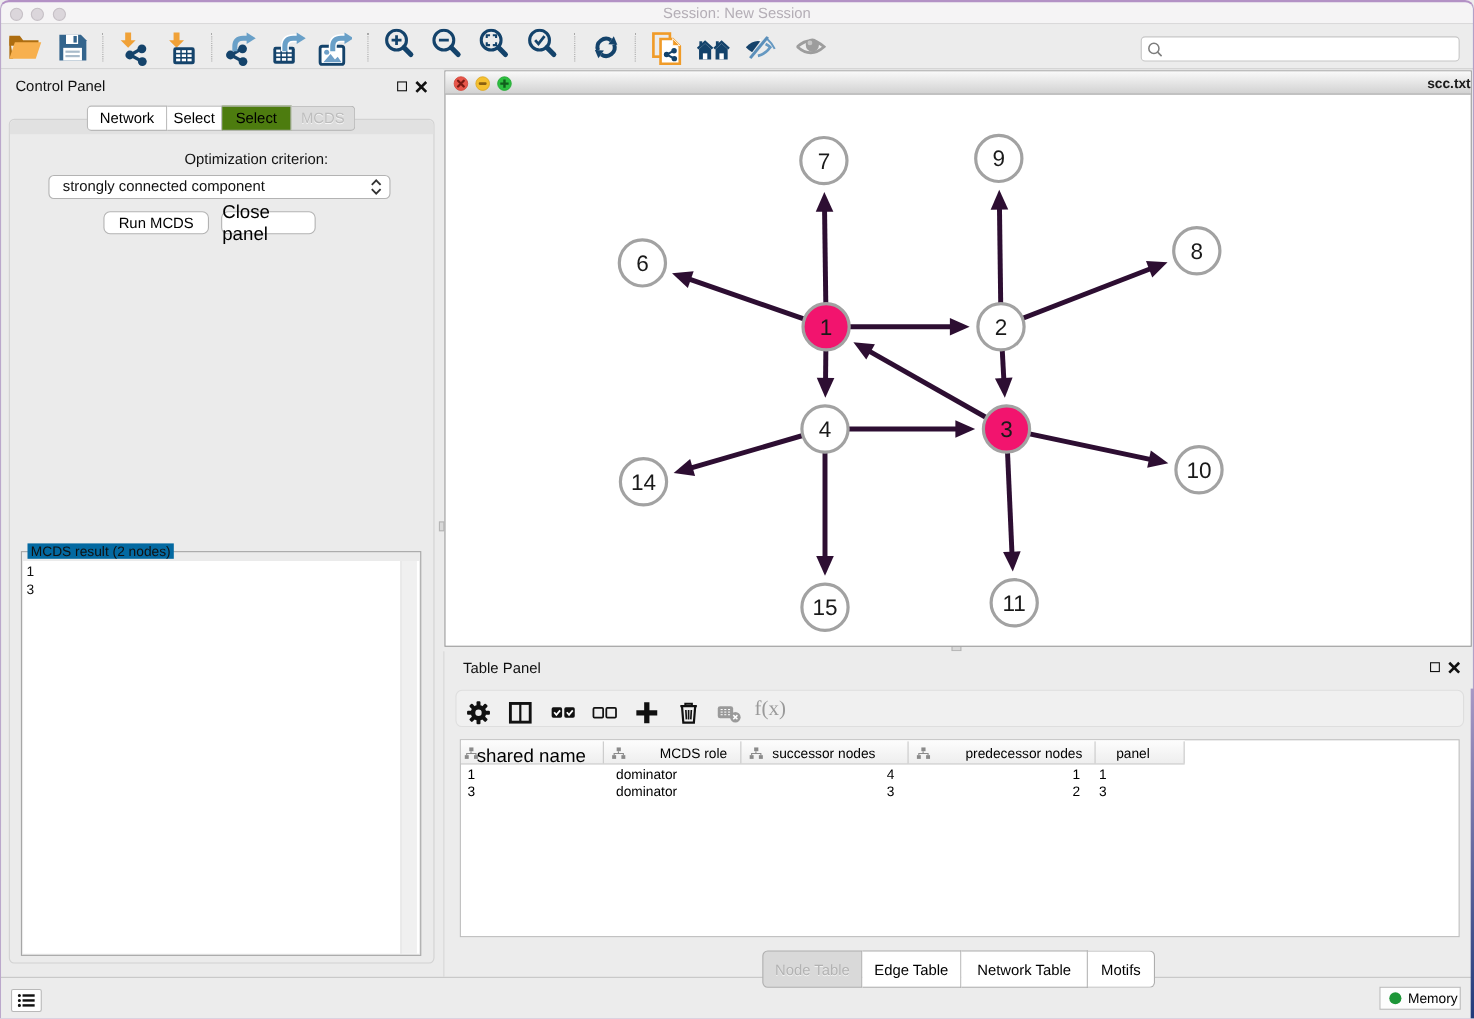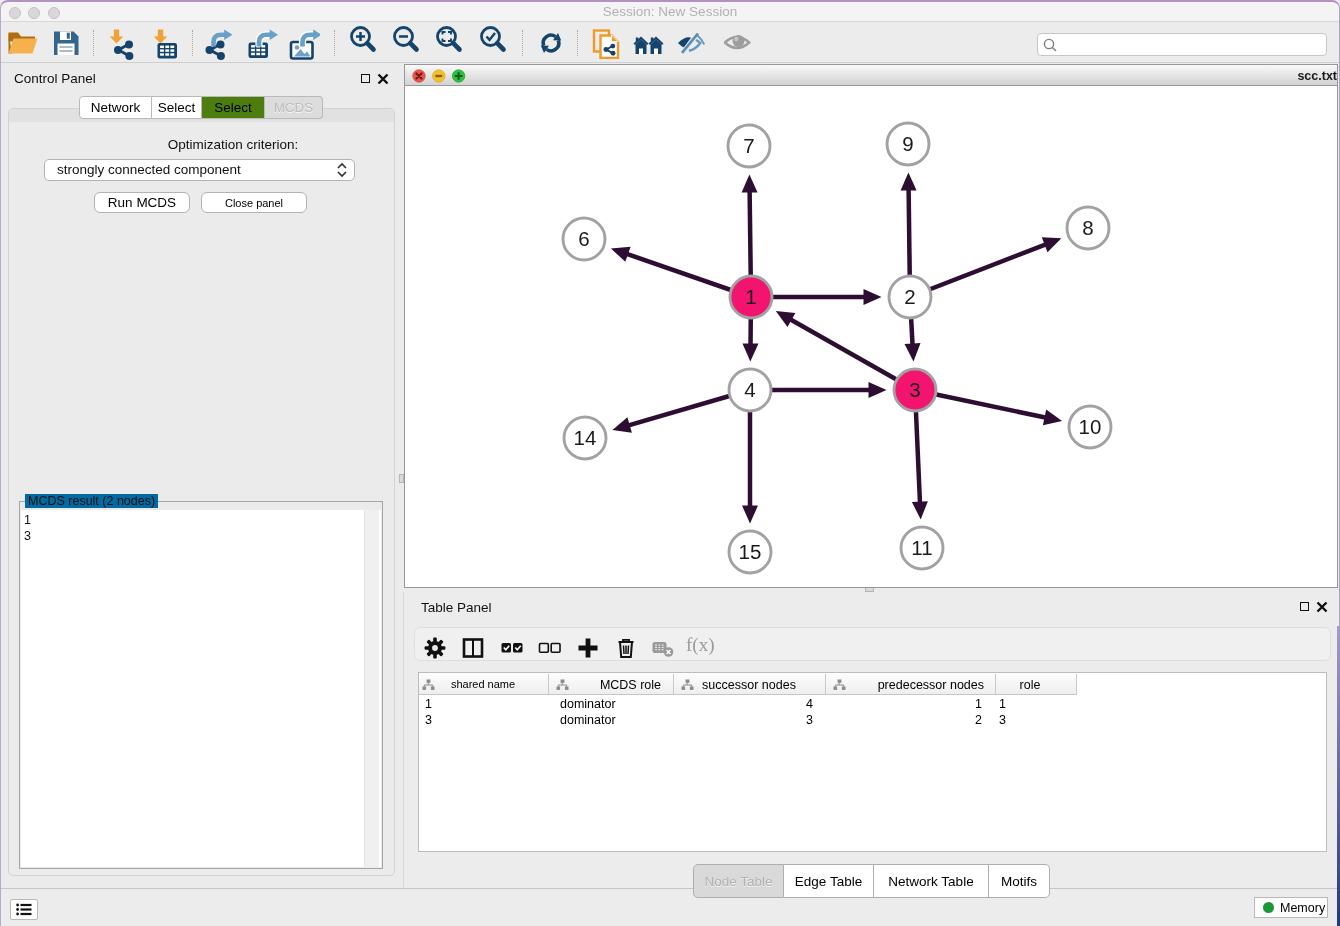--- a/index.html
+++ b/index.html
@@ -192,21 +192,21 @@
 
 <div class="abs" style="left:8px;top:137px;width:450px;text-align:center;font-size:13.5px;color:#111">Optimization criterion:</div>
 
 <div class="abs" style="left:44px;top:159px;width:311px;height:22px;background:#fff;border:1px solid #b3b3b3;border-radius:5px"></div>
 <div class="abs" style="left:57px;top:162px;font-size:13.5px;color:#111">strongly connected component</div>
 <svg class="abs" style="left:335px;top:162px" width="14" height="16" viewBox="0 0 14 16">
     <path d="M3 6 L7 2 L11 6 M3 10 L7 14 L11 10" stroke="#333" stroke-width="1.7" fill="none"></path>
   </svg>
 
 <div class="abs" style="left:94px;top:192px;width:96px;height:21px;background:#fff;border:1px solid #b3b3b3;border-radius:6px;display:flex;align-items:center;justify-content:center;font-size:13.5px">Run MCDS</div>
-<div class="abs" style="left:201px;top:192px;width:106px;height:21px;background:#fff;border:1px solid #b3b3b3;border-radius:6px;display:flex;align-items:center;justify-content:center;font-size:11px">Close panel</div>
+<div class="abs" style="left:201px;top:192px;width:86px;height:21px;background:#fff;border:1px solid #b3b3b3;border-radius:6px;display:flex;align-items:center;justify-content:center;font-size:17px">Close panel</div>
 
 <div class="abs" style="left:19px;top:501px;width:364px;height:368px;border:1px solid #a6a6a6"></div>
 <div class="abs" style="left:25px;top:494px;background:#0369a1;padding:0 3px;font-size:12.5px;color:#111">MCDS result (2 nodes)</div>
 <div class="abs" style="left:21px;top:510px;width:360px;height:357px;background:#fff"></div>
 <div class="abs" style="left:364px;top:510px;width:15px;height:357px;background:#f0f0f0;border-left:1px solid #e2e2e2"></div>
 <div class="abs" style="left:24px;top:512px;font-size:12.5px;line-height:16px;color:#111">1<br>3</div>
 
 <div class="abs" style="left:399px;top:474px;width:5px;height:9px;background:#d9d9d9;border:1px solid #b5b5b5"></div>
 <div class="abs" style="left:865px;top:587px;width:9px;height:5px;background:#d9d9d9;border:1px solid #b5b5b5"></div>
 
@@ -372,25 +372,25 @@
     </g>
   </svg>
 <svg style="position:absolute;left:833px;top:679px" width="13" height="12" viewBox="0 0 13 12">
     <g fill="#8a8a8a">
       <rect x="4.6" y="0.5" width="3.8" height="3.4"></rect>
       <rect x="0.5" y="7.5" width="3.6" height="3.4"></rect>
       <rect x="8.9" y="7.5" width="3.6" height="3.4"></rect>
       <path d="M6.2 4 v2 M2.3 7.5 v-1.5 h8.4 v1.5" stroke="#8a8a8a" fill="none" stroke-width="1"></path>
     </g>
   </svg>
-<div class="abs" style="left:429px;top:678px;width:108px;text-align:center;font-size:11px">shared name</div>
+<div class="abs" style="left:429px;top:678px;width:108px;text-align:center;font-size:17px">shared name</div>
 <div class="abs" style="left:558px;top:678px;width:103px;text-align:right;font-size:12.5px">MCDS role</div>
 <div class="abs" style="left:684px;top:678px;width:130px;text-align:center;font-size:12.5px">successor nodes</div>
 <div class="abs" style="left:836px;top:678px;width:148px;text-align:right;font-size:12.5px">predecessor nodes</div>
-<div class="abs" style="left:989px;top:678px;width:82px;text-align:center;font-size:12.5px">role</div>
+<div class="abs" style="left:989px;top:678px;width:82px;text-align:center;font-size:12.5px">panel</div>
 <div class="abs" style="left:425px;top:697px;font-size:12.5px">1</div>
 <div class="abs" style="left:560px;top:697px;font-size:12.5px">dominator</div>
 <div class="abs" style="left:713px;top:697px;width:100px;text-align:right;font-size:12.5px">4</div>
 <div class="abs" style="left:882px;top:697px;width:100px;text-align:right;font-size:12.5px">1</div>
 <div class="abs" style="left:999px;top:697px;font-size:12.5px">1</div>
 <div class="abs" style="left:425px;top:713px;font-size:12.5px">3</div>
 <div class="abs" style="left:560px;top:713px;font-size:12.5px">dominator</div>
 <div class="abs" style="left:713px;top:713px;width:100px;text-align:right;font-size:12.5px">3</div>
 <div class="abs" style="left:882px;top:713px;width:100px;text-align:right;font-size:12.5px">2</div>
 <div class="abs" style="left:999px;top:713px;font-size:12.5px">3</div>

